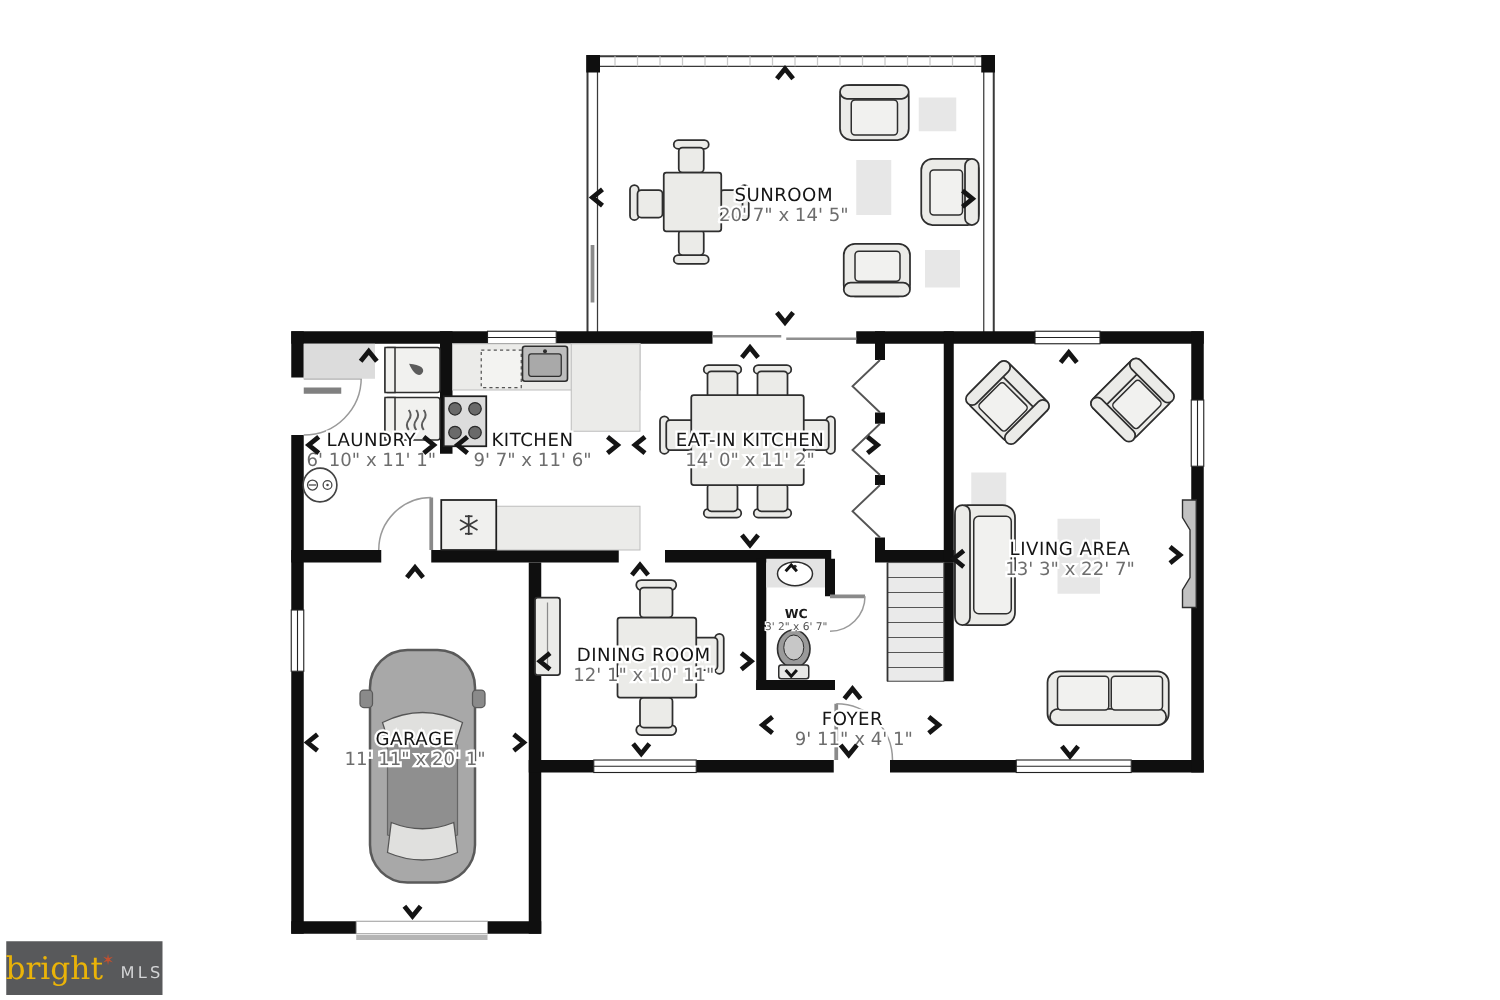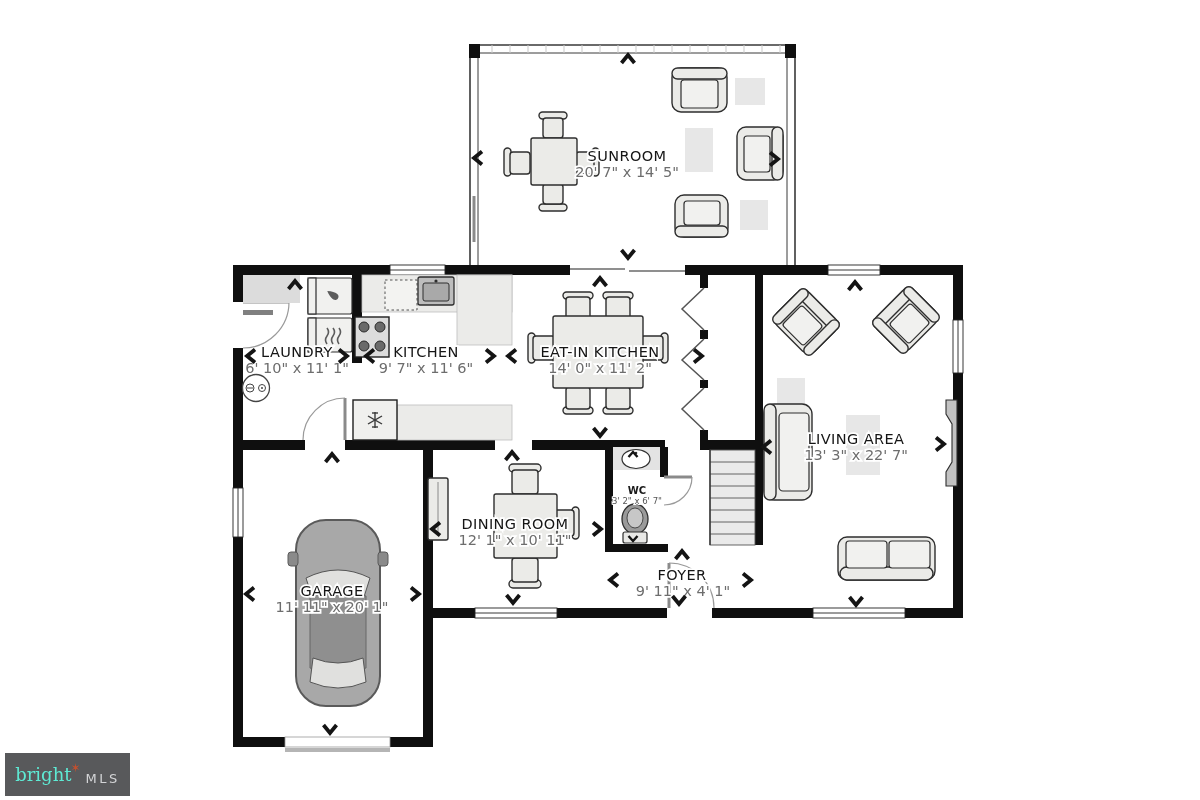--- a/index.html
+++ b/index.html
@@ -16,21 +16,21 @@
   .rug{fill:#e7e7e7;stroke:none;}
   .counter{fill:#ebebe9;stroke:#bdbdbd;stroke-width:.8;}
   .arrow{fill:none;stroke:#141414;stroke-width:3.8;stroke-linejoin:miter;}
   .arrow-sm{fill:none;stroke:#141414;stroke-width:2.4;}
   .door-leaf{stroke:#8a8a8a;stroke-width:3;fill:none;}
   .door-arc{stroke:#9a9a9a;stroke-width:1.2;fill:none;}
   .win{fill:#ffffff;stroke:#222;stroke-width:.9;}
   .winline{stroke:#222;stroke-width:.9;}
   .logo{position:absolute;left:5px;top:753px;width:125px;height:43px;background:#58595b;
         display:flex;align-items:center;justify-content:center;}
-  .logo-bright{font-family:"DejaVu Serif", serif;font-size:18px;color:#5eead4;line-height:1;}
+  .logo-bright{font-family:"DejaVu Serif", serif;font-size:25px;color:#eab308;line-height:1;}
   .logo-star{color:#c2502f;font-size:12px;line-height:1;margin:-14px 0 0 -1px;}
   .logo-mls{font-family:"DejaVu Sans", sans-serif;font-size:13px;color:#d3d4d6;letter-spacing:2.5px;margin:8px 0 0 5px;line-height:1;text-align:right;}
 </style>
 </head>
 <body>
 
 <div class="stage">
 
 <svg width="1200" height="800" viewBox="0 0 1200 800">
 

